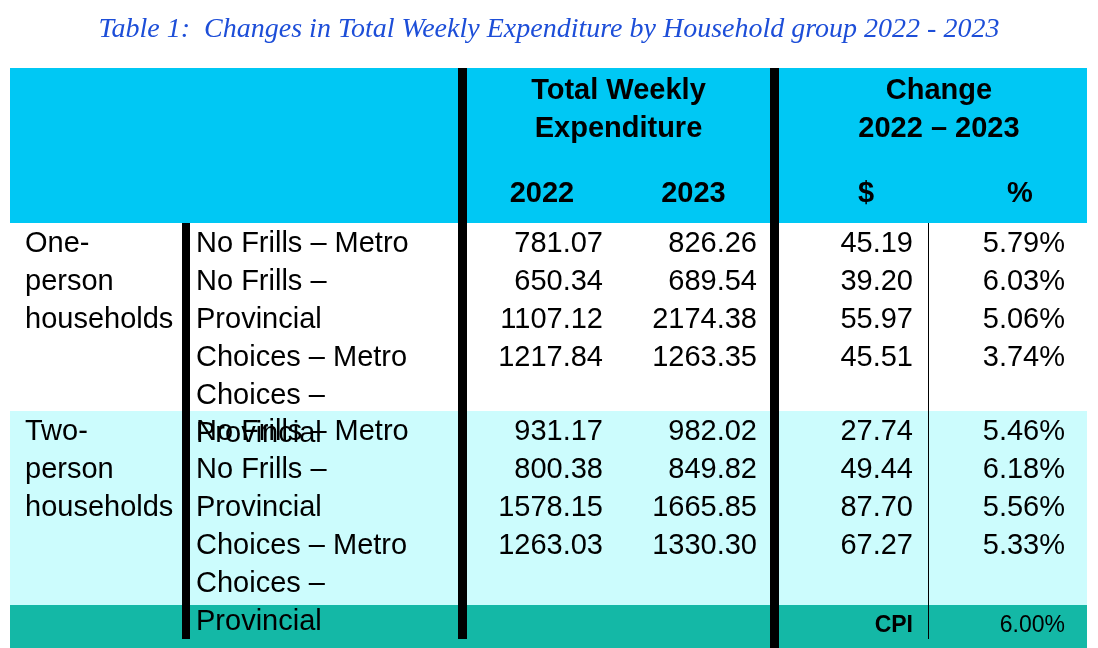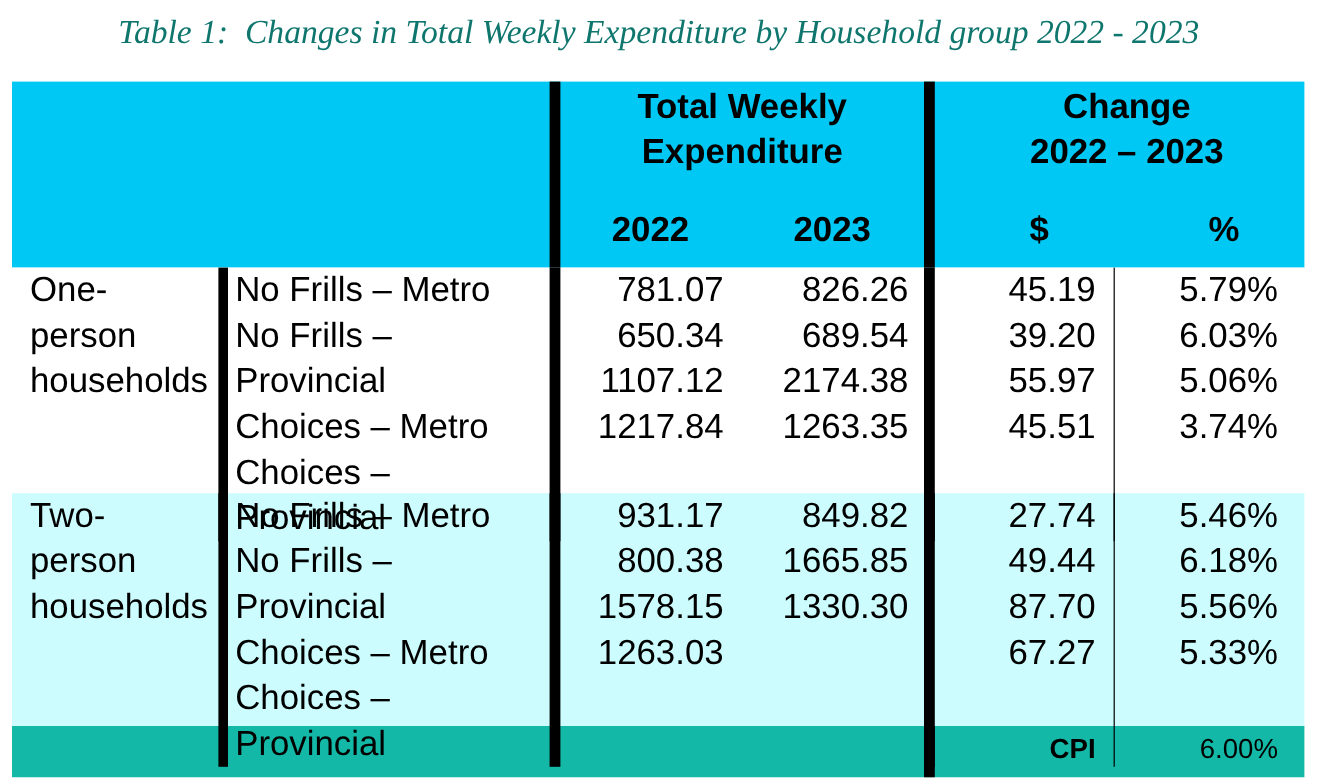--- a/index.html
+++ b/index.html
@@ -66,21 +66,21 @@
   .tfoot .f-d3 { grid-column:7; background:#000; }
   .tfoot .f-label { grid-column:8; text-align:right; padding-right:15px; font-weight:bold; }
   .tfoot .f-gap { grid-column:9; }
   .tfoot .f-value { grid-column:10; text-align:right; padding-right:22px; }
 </style>
 </head>
 <body>
 
 <div class="page" style="--hdr-bg: #00C8F4; --alt-bg: #CCFCFD;">
 
-  <div class="caption" style="color: #0f766e;">Table 1:  Changes in Total Weekly Expenditure by Household group 2022 - 2023</div>
+  <div class="caption" style="color: #1d4ed8;">Table 1:  Changes in Total Weekly Expenditure by Household group 2022 - 2023</div>
 
   <div class="tbl">
 
     <div class="grid thead">
       <div class="h-left"></div>
       <div class="d2"></div>
       <div class="g1 grp">
         <div class="grp-title">Total Weekly
 Expenditure</div>
         <div class="subcols twe">
@@ -151,20 +151,21 @@
         <div>Choices – Provincial</div>
       </div>
       <div class="vdiv"></div>
       <div class="num c2022">
         <div>931.17</div>
         <div>800.38</div>
         <div>1578.15</div>
         <div>1263.03</div>
       </div>
       <div class="num c2023">
+        <div>982.02</div>
         <div>849.82</div>
         <div>1665.85</div>
         <div>1330.30</div>
       </div>
       <div class="vdiv"></div>
       <div class="num cchg">
         <div>27.74</div>
         <div>49.44</div>
         <div>87.70</div>
         <div>67.27</div>

